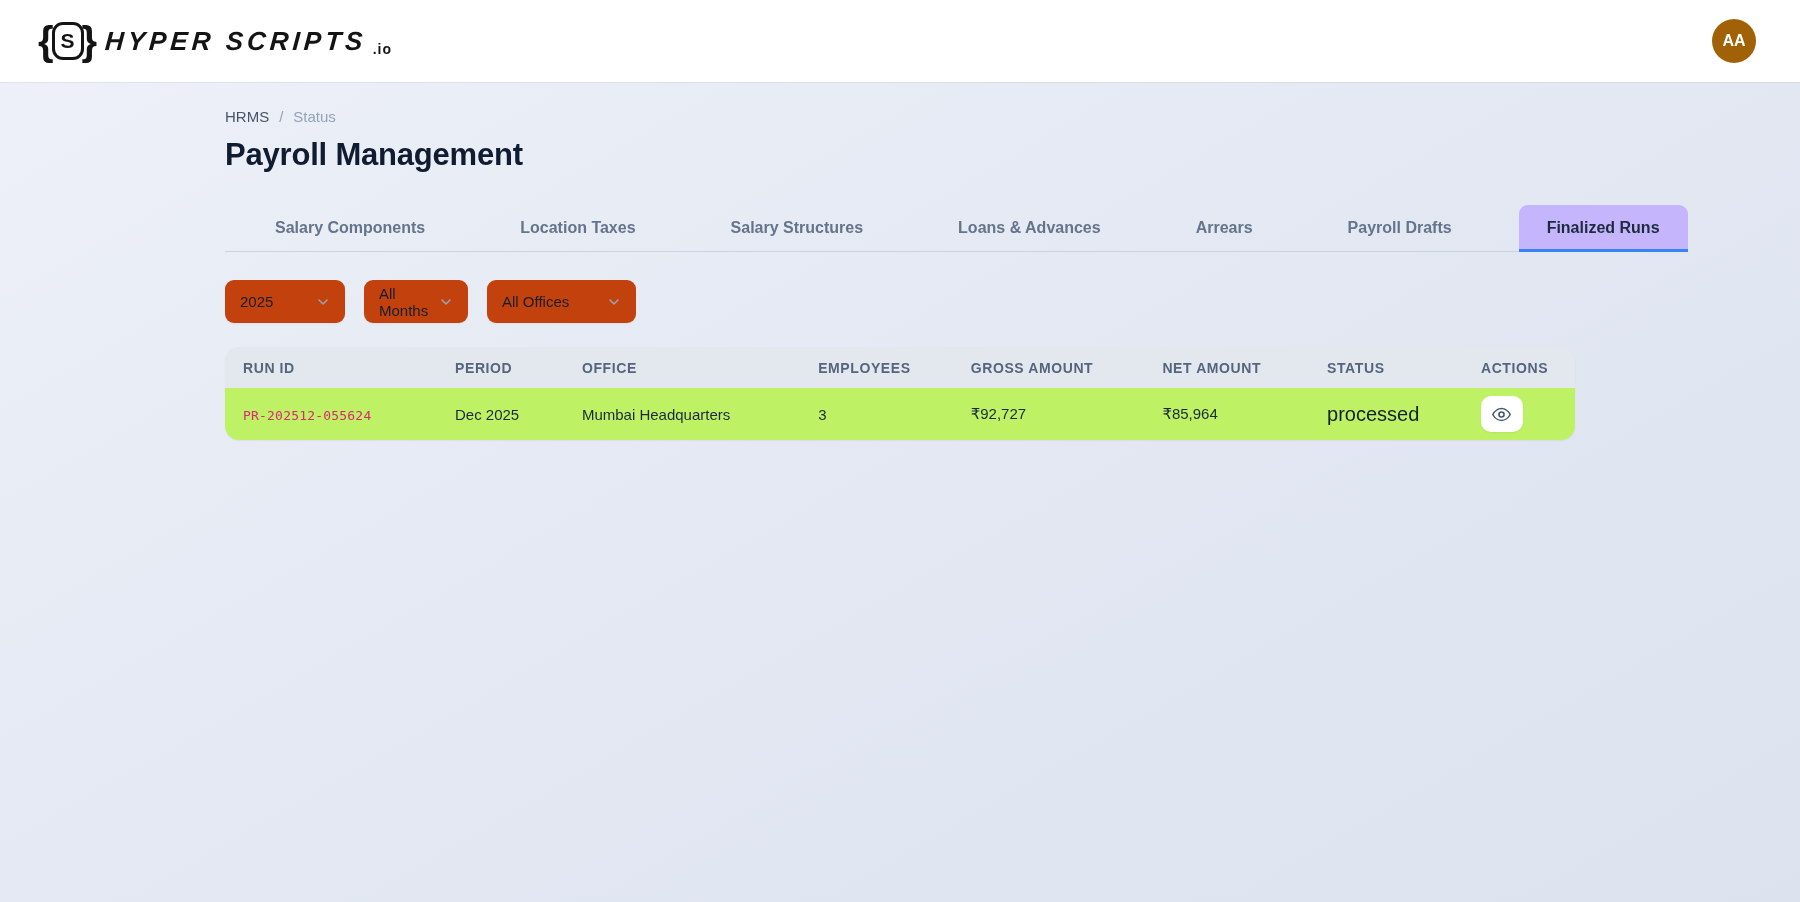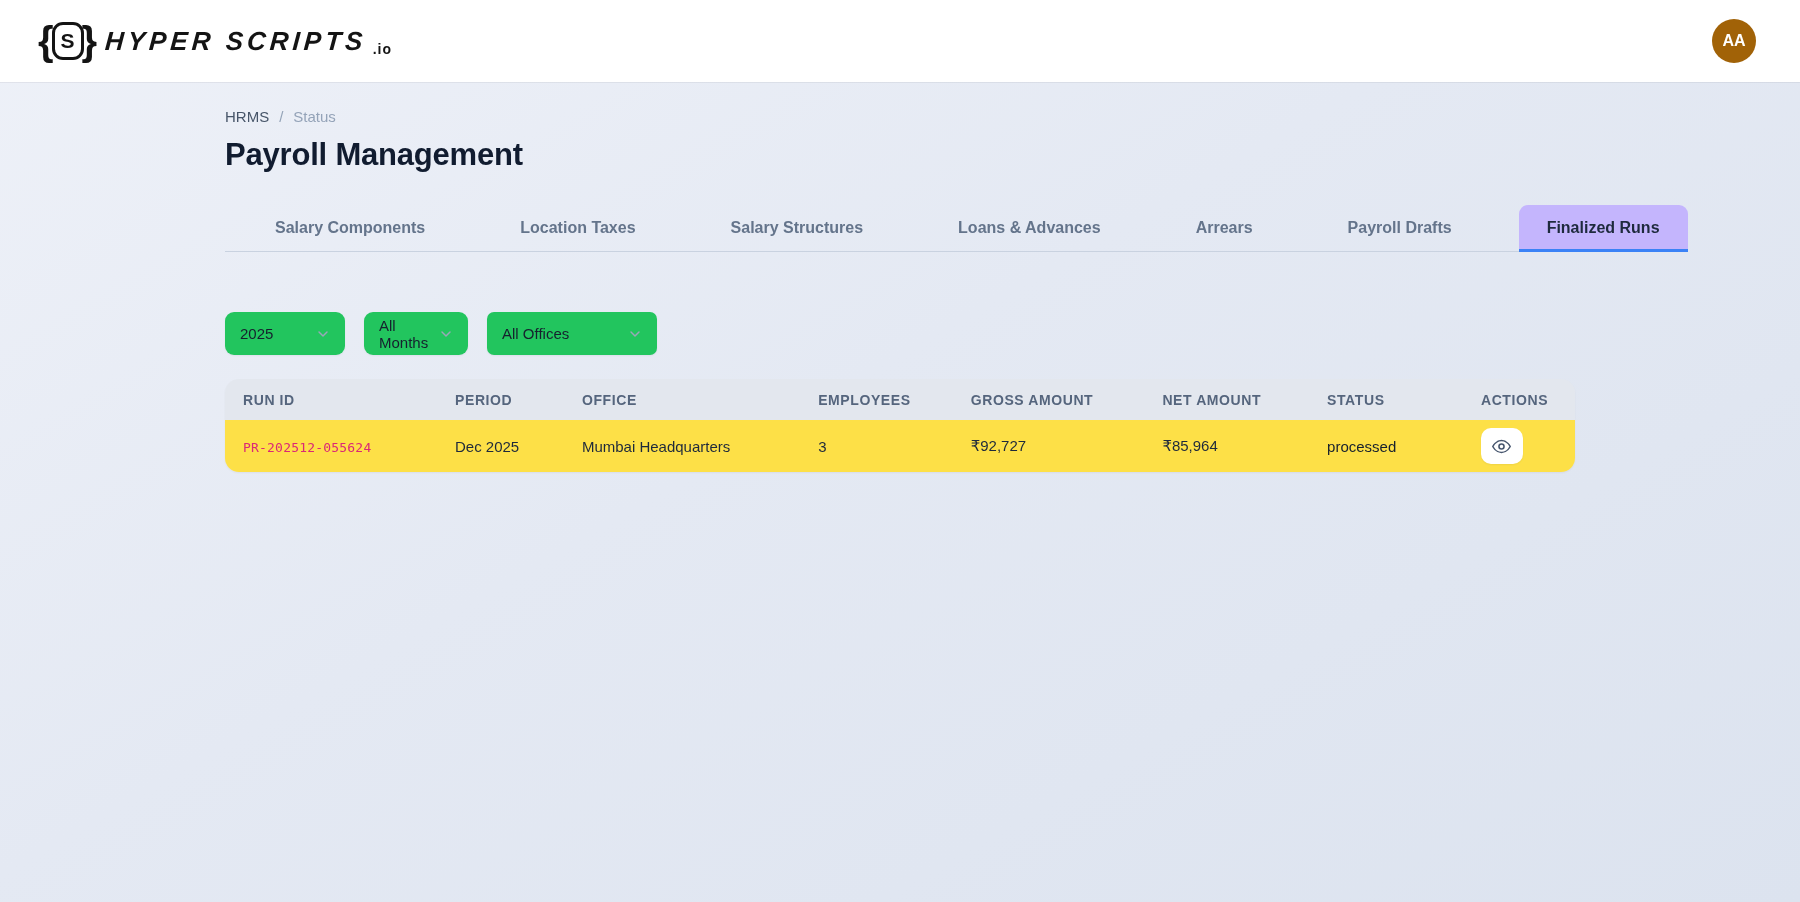--- a/index.html
+++ b/index.html
@@ -77,35 +77,34 @@
     background: #c4b5fd;
     border-radius: 9px 9px 0 0;
     border-bottom: 3px solid #3b82f6;
     padding-bottom: 12px;
   }
 
   
   .filters { margin-top: 28px; display: flex; gap: 19px; }
   .select {
     height: 43px;
-    background: #22c55e;
+    background: #c2410c;
     border-radius: 9px;
     display: flex;
     align-items: center;
     justify-content: space-between;
     padding: 0 14px 0 15px;
     font-size: 15px;
     color: #16202e;
     cursor: pointer;
     box-shadow: 0 1px 2px rgba(15, 23, 42, 0.05);
-    margin-top: 32px;
   }
   .select-year { width: 120px; }
   .select-month { width: 104px; }
-  .select-office { width: 170px; border-radius: 7px; }
+  .select-office { width: 149px; }
   .chevron { width: 16px; height: 16px; color: #9aa6b8; flex: none; margin-left: 10px; }
 
   
   .table-card {
     margin-top: 24px;
     border-radius: 14px;
     overflow: hidden;
     box-shadow: 0 1px 2px rgba(15, 23, 42, 0.05);
   }
   table { width: 100%; border-collapse: collapse; table-layout: fixed; }
@@ -113,36 +112,36 @@
   th {
     height: 41px;
     text-align: left;
     font-size: 14px;
     font-weight: 600;
     letter-spacing: 0.6px;
     text-transform: uppercase;
     color: #55657d;
     padding: 0 14px;
   }
-  tbody tr { background: #fde047; margin-top: 24px; }
+  tbody tr { background: #bef264; margin-top: 24px; }
   td {
     height: 52px;
     padding: 0 14px;
     font-size: 15px;
     color: #1e293b;
     vertical-align: middle;
   }
   th:first-child, td:first-child { padding-left: 18px; }
   .run-id {
     font-family: "DejaVu Sans Mono", "Liberation Mono", monospace;
     font-size: 13px;
     color: #db2777;
     letter-spacing: 0.2px;
   }
-  .status-text { font-size: 15px; color: #16202e; }
+  .status-text { font-size: 20px; color: #16202e; }
   .icon-btn {
     width: 42px; height: 36px;
     background: #ffffff;
     border: none;
     border-radius: 10px;
     display: flex; align-items: center; justify-content: center;
     cursor: pointer;
     color: #47566e;
     box-shadow: 0 1px 2px rgba(15, 23, 42, 0.06);
   }

